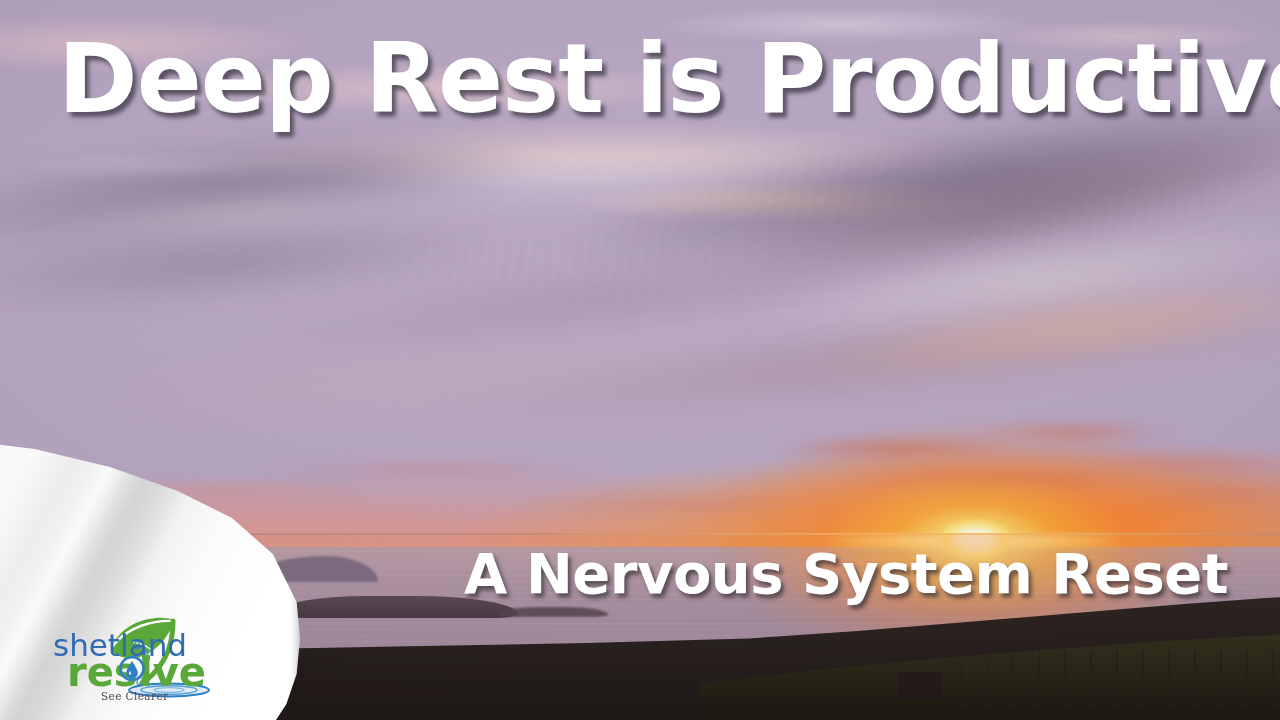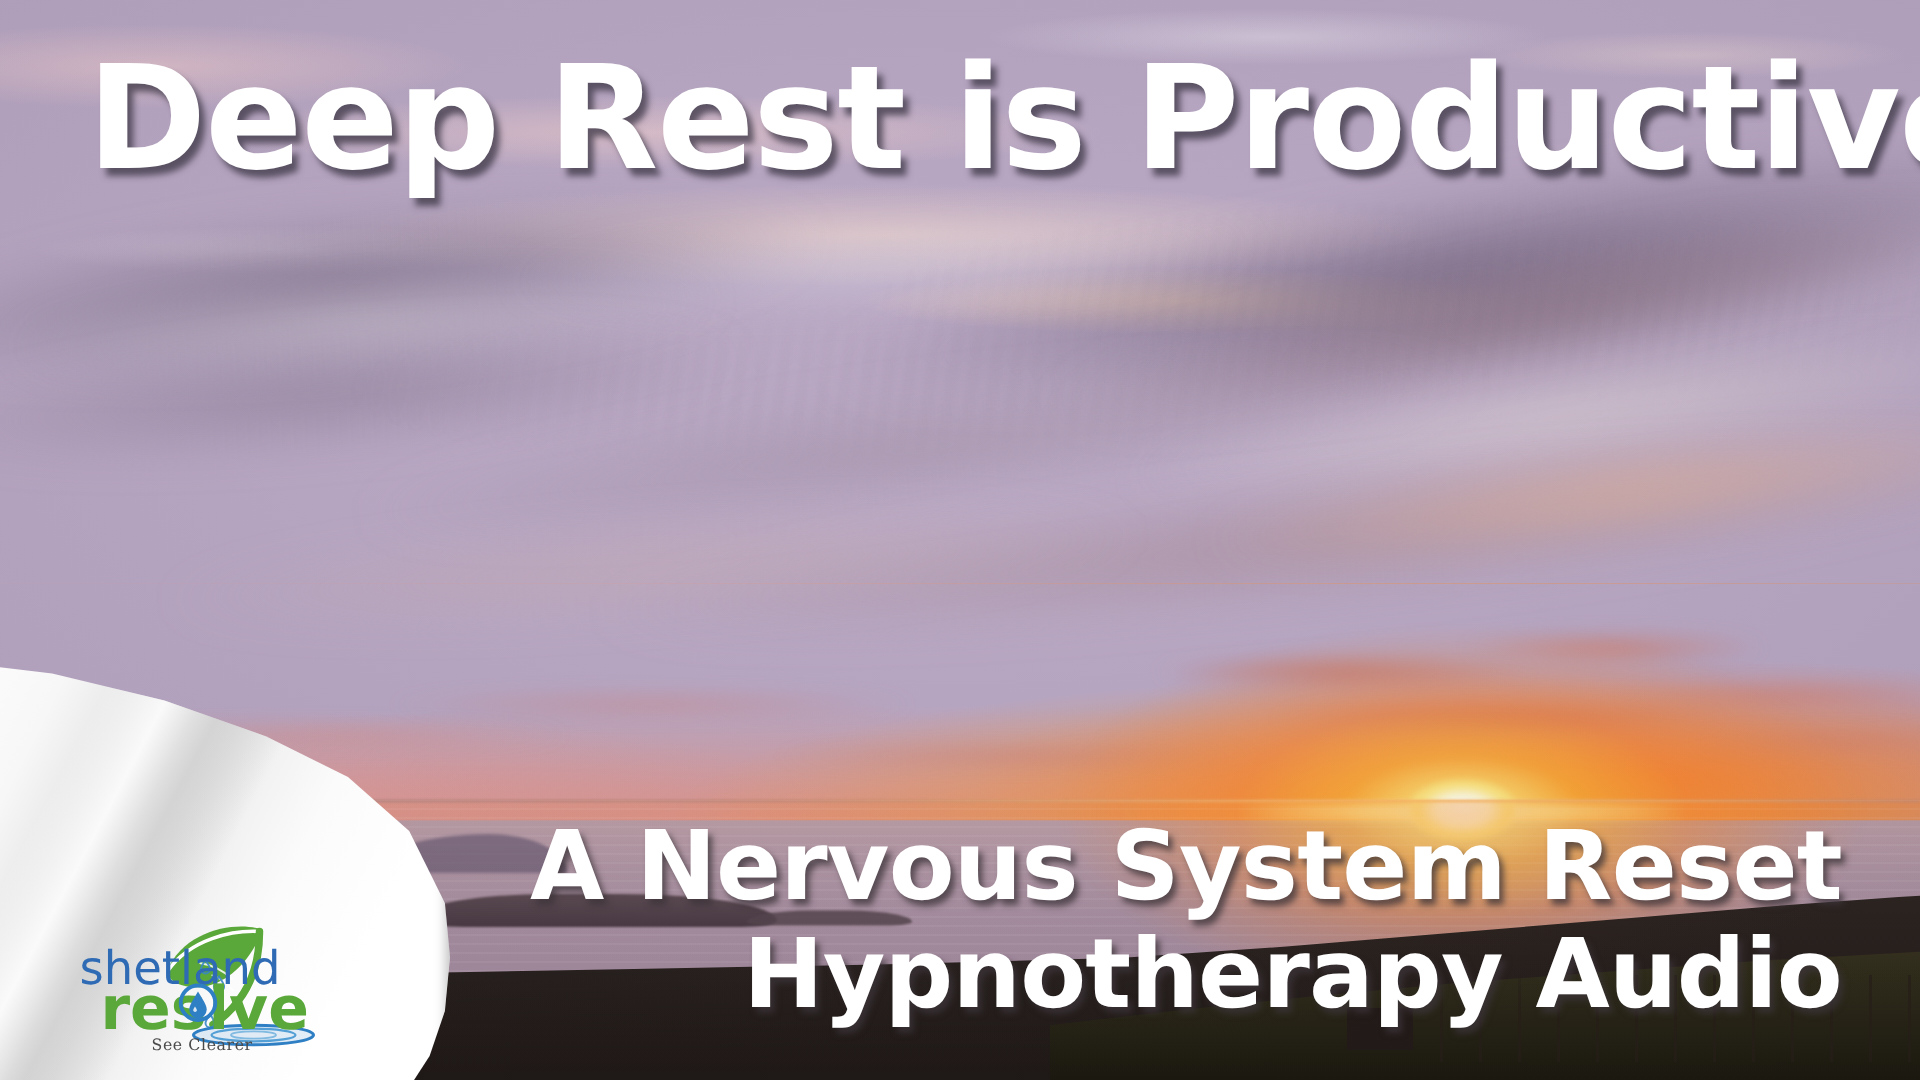--- a/index.html
+++ b/index.html
@@ -319,21 +319,21 @@
     white-space: nowrap;
   }
 
   .subtitle {
     position: absolute;
     right: 52px;
     top: 542px;
     text-align: right;
     font-family: "DejaVu Sans", sans-serif;
     font-weight: bold;
-    font-size: 64px;
+    font-size: 56px;
     line-height: 1.13;
     letter-spacing: -.5px;
     color: #ffffff;
     text-shadow: 3px 4px 4px rgba(60,52,58,.75);
     white-space: nowrap;
   }
 
   
   .curl {
     position: absolute;
@@ -452,21 +452,20 @@
     <div class="shed"></div>
     <div class="fence"></div>
 
     <div class="haze"></div>
   </div>
 
   <div class="title">Deep Rest is Productive</div>
 
   <div class="subtitle">
     <div>A Nervous System Reset</div>
-    <div>Hypnotherapy Audio</div>
   </div>
 
   <div class="curl">
     <div class="curl-sheet"></div>
     <div class="curl-hi"></div>
     <div class="curl-edge"></div>
   </div>
 
   <div class="logo">
     <svg width="210" height="92" viewBox="0 0 210 92" xmlns="http://www.w3.org/2000/svg">

